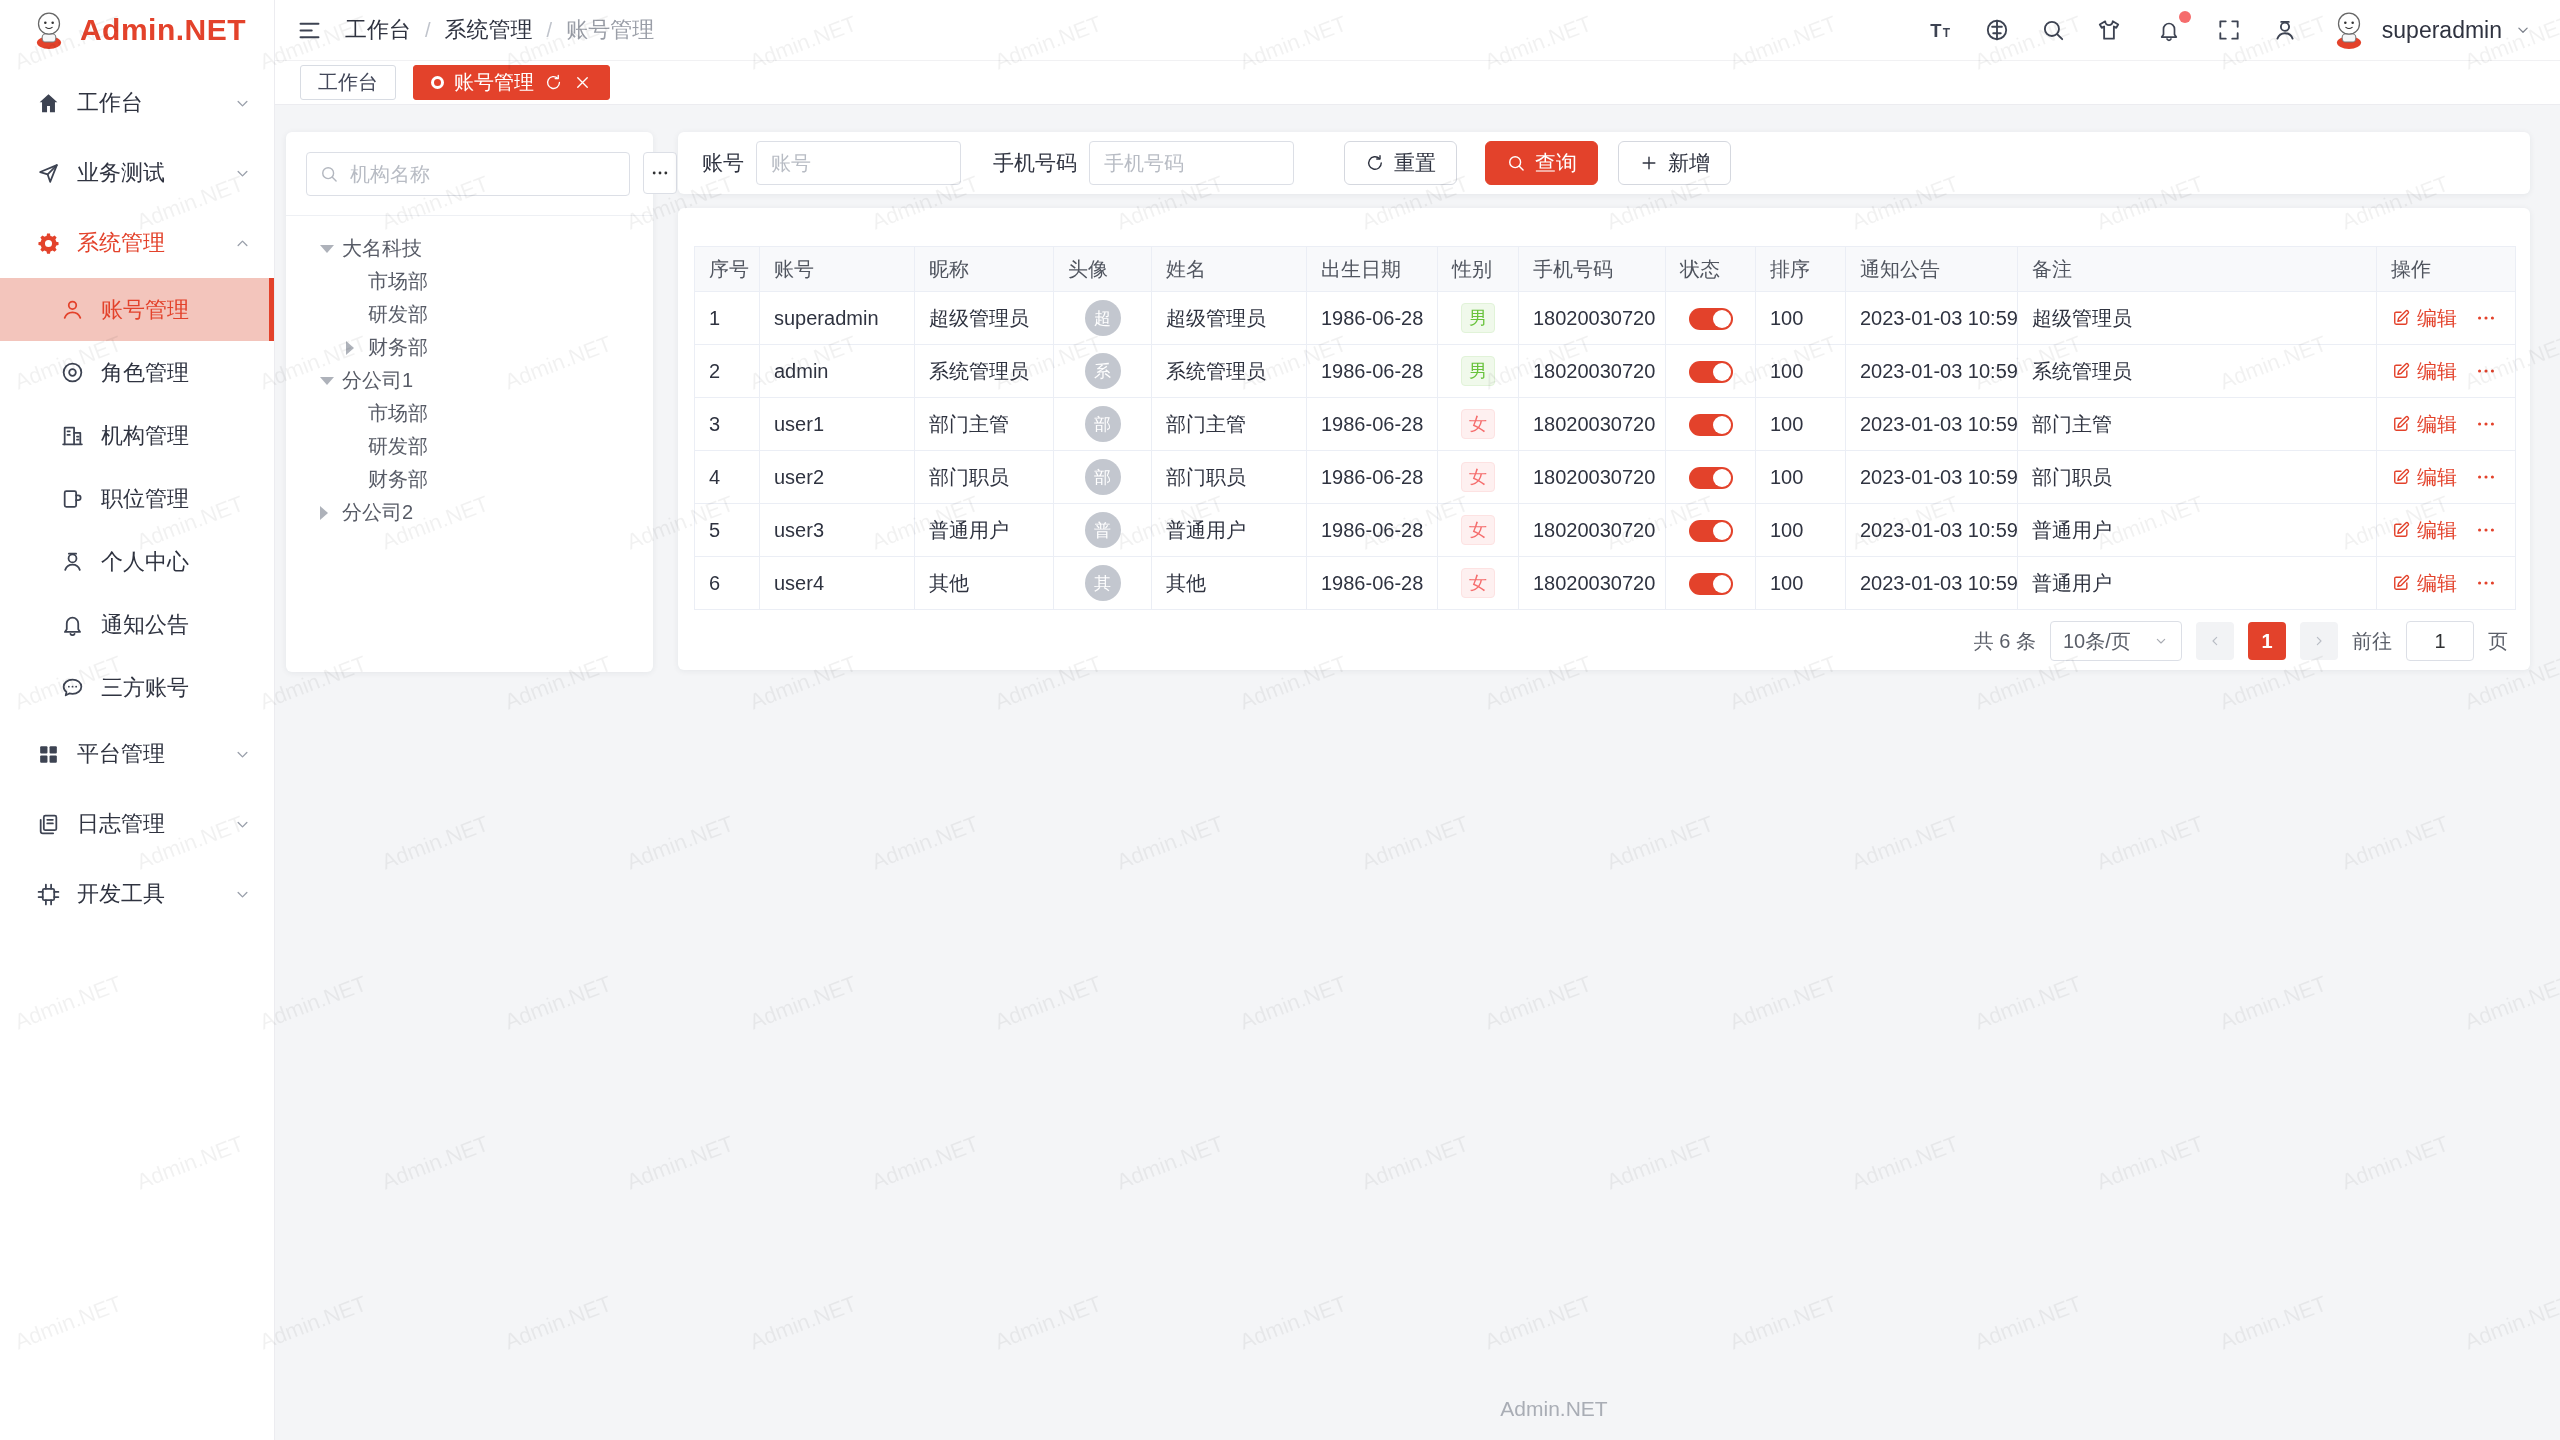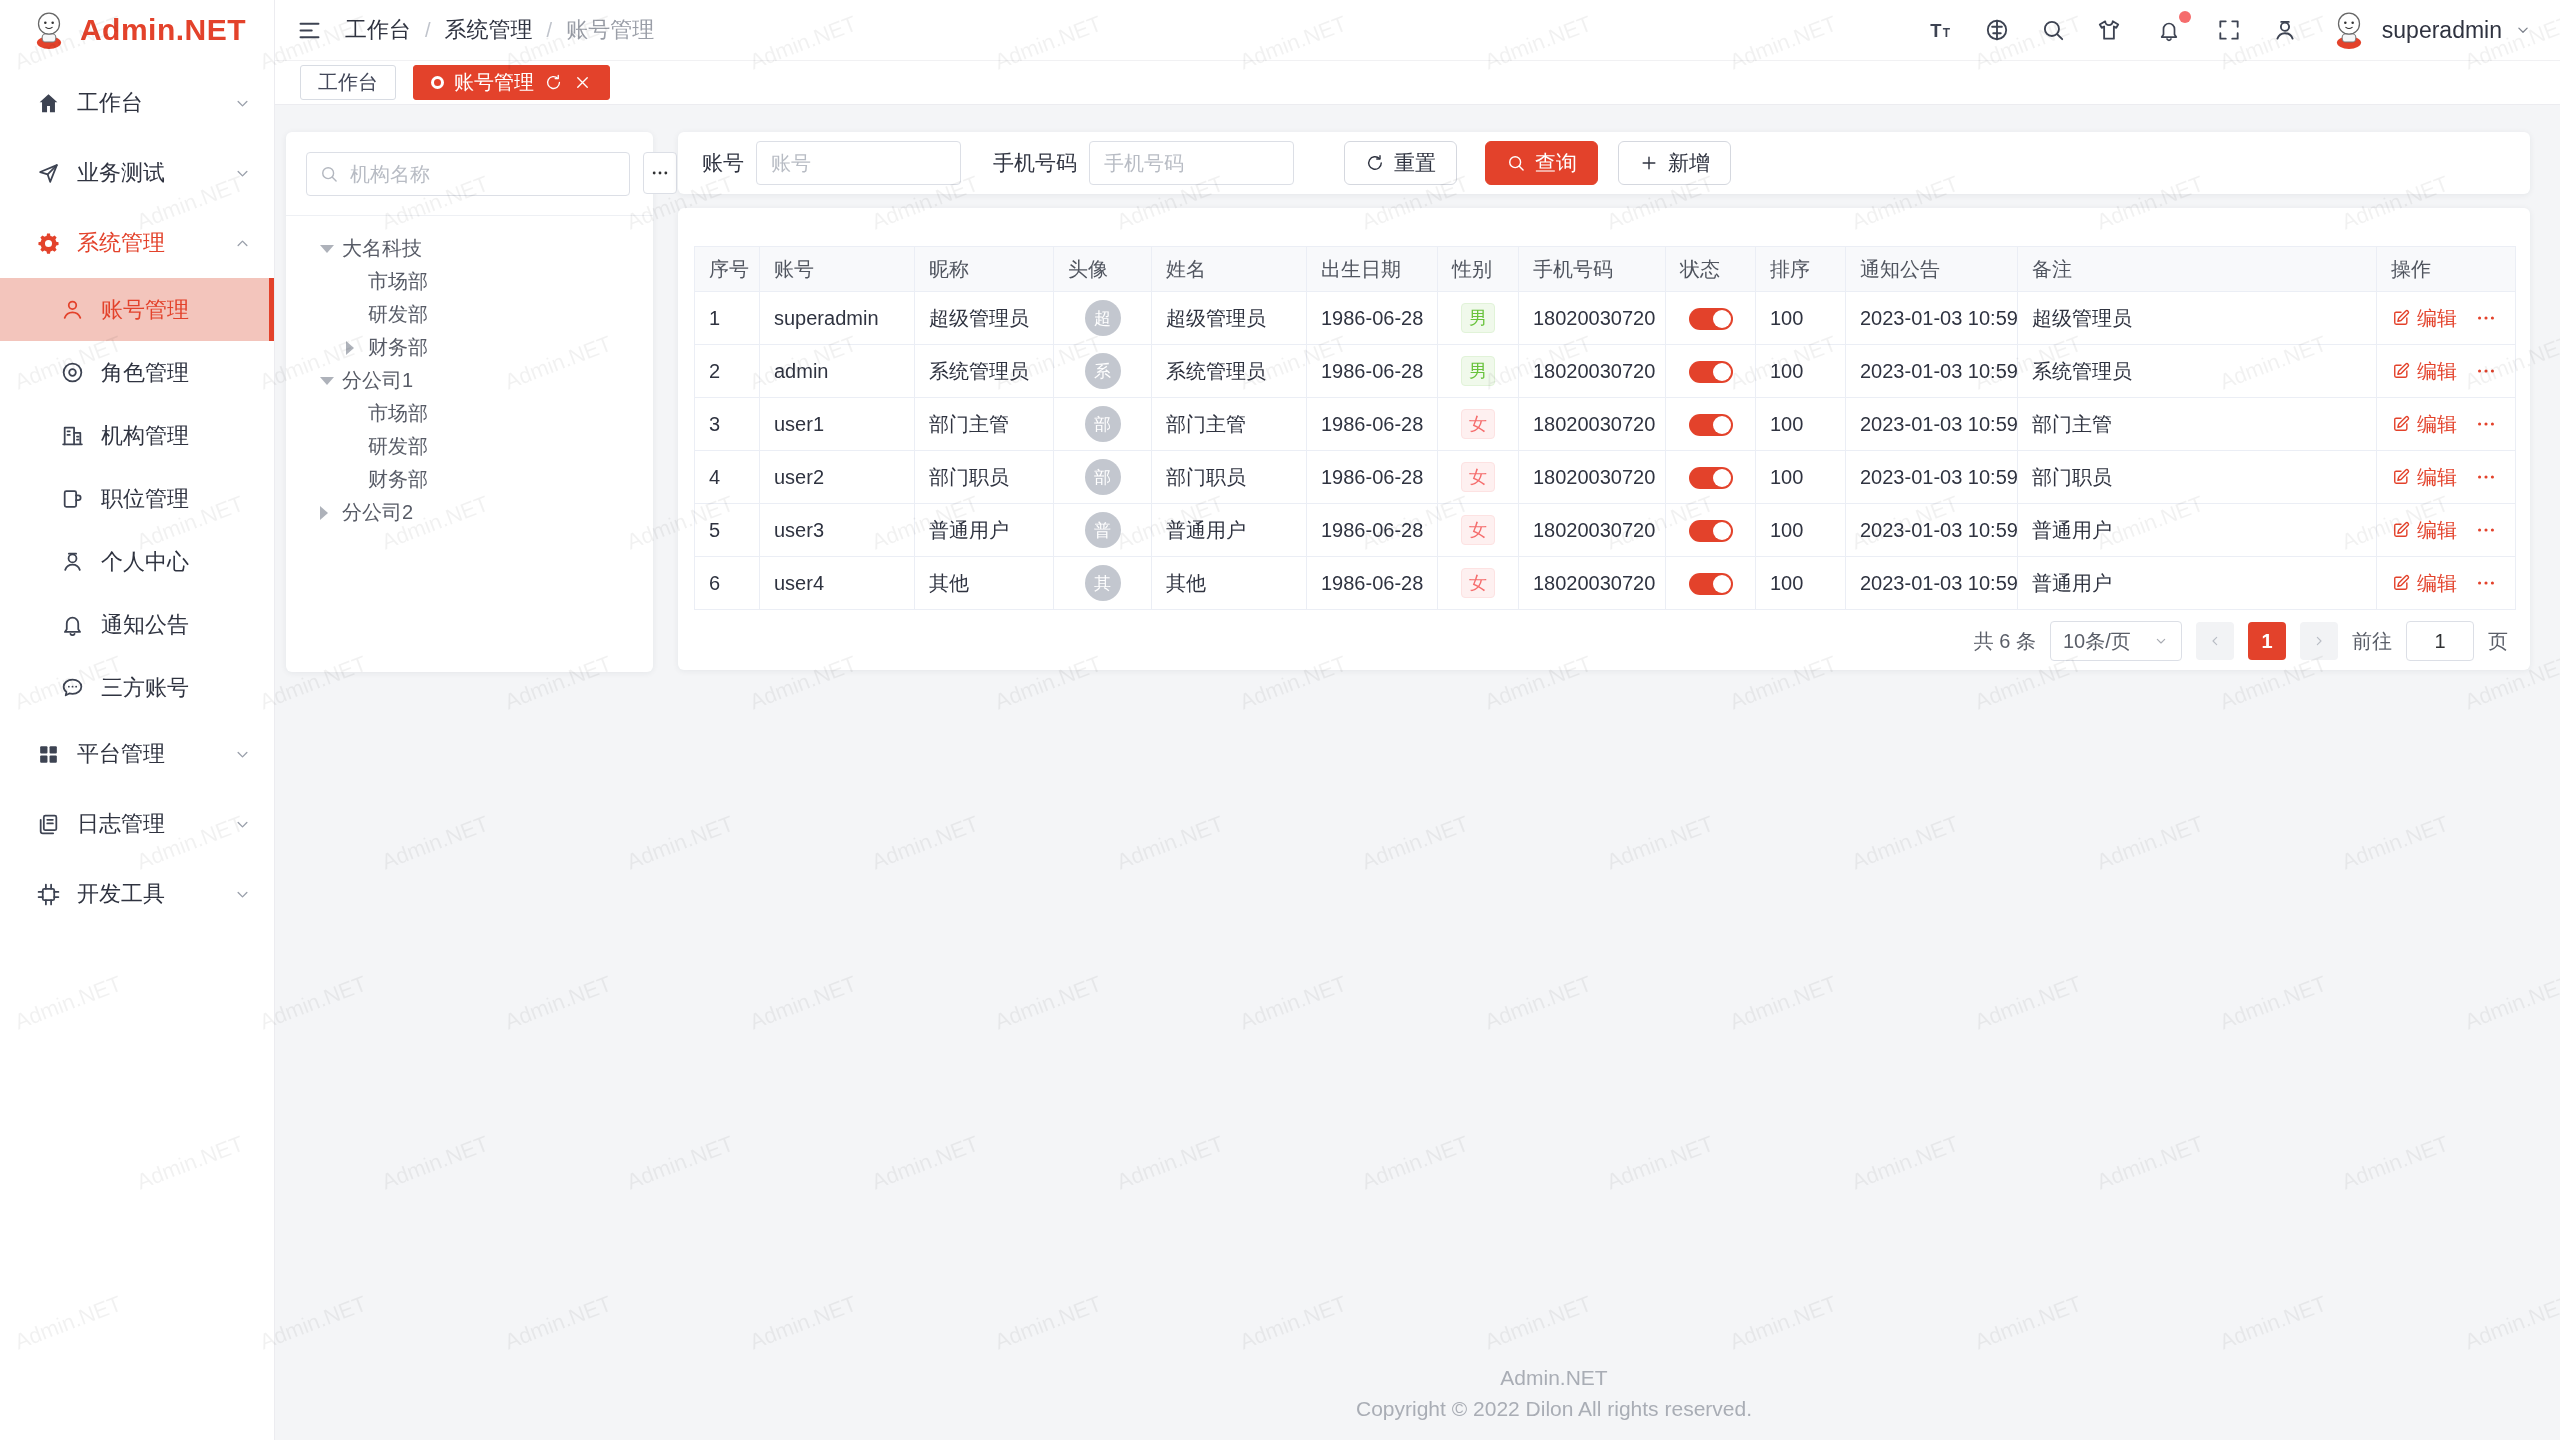--- a/index.html
+++ b/index.html
@@ -788,21 +788,20 @@
           <input class="goto-input" type="text" value="1" style="">
           <span>页</span>
         </div>
       </div>
 
     </div>
   </div>
 
   <div class="page-footer">
     <div>Admin.NET</div>
-    <div>Copyright © 2022 Dilon All rights reserved.</div>
   </div>
 </div>
 
 <div class="wm-layer" id="wm-layer">
     <span class="wm" style="left: 12px; top: 30px;">Admin.NET</span>
     <span class="wm" style="left: 257px; top: 30px;">Admin.NET</span>
     <span class="wm" style="left: 502px; top: 30px;">Admin.NET</span>
     <span class="wm" style="left: 747px; top: 30px;">Admin.NET</span>
     <span class="wm" style="left: 992px; top: 30px;">Admin.NET</span>
     <span class="wm" style="left: 1237px; top: 30px;">Admin.NET</span>

